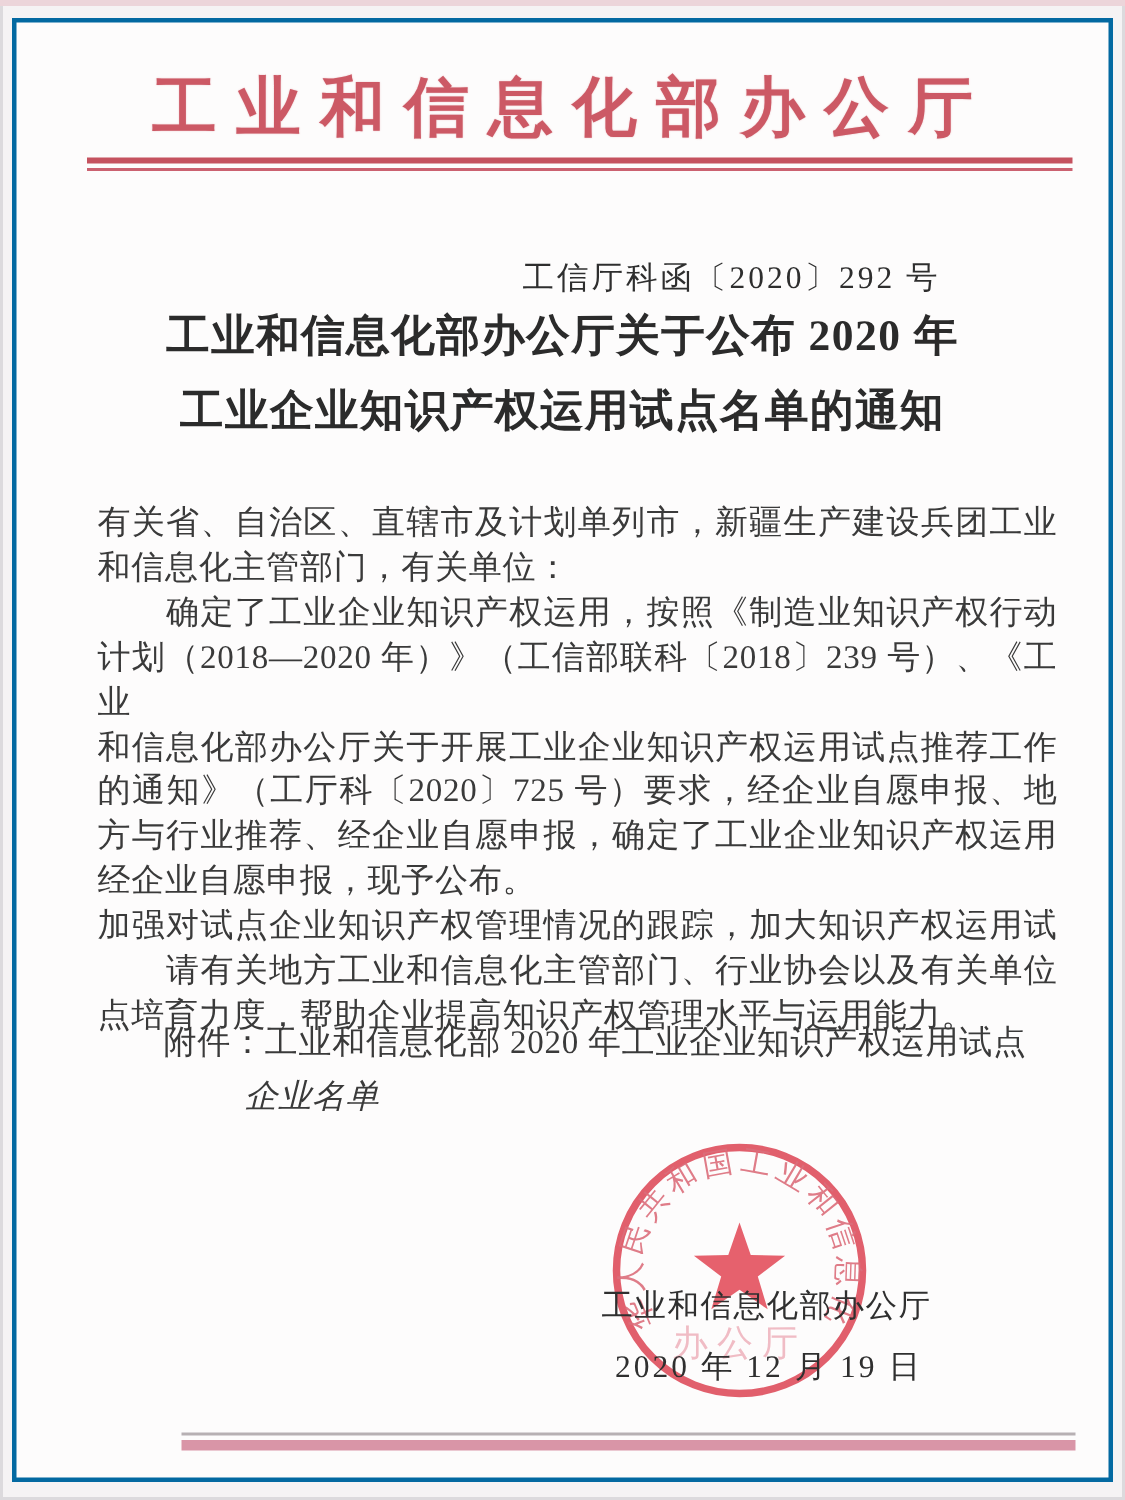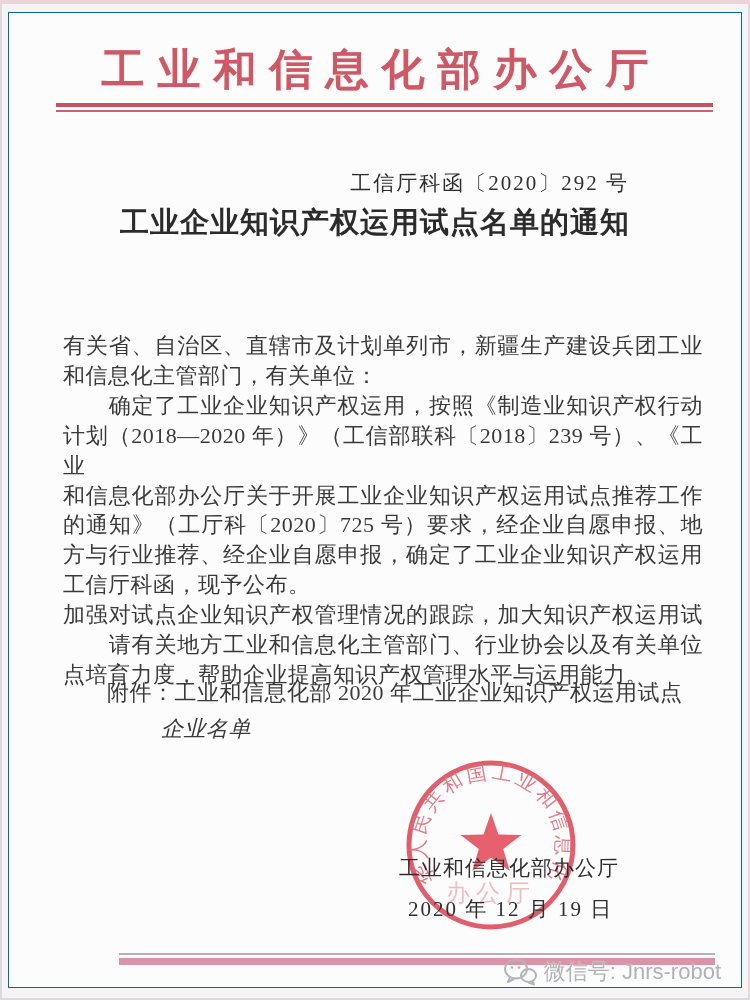--- a/index.html
+++ b/index.html
@@ -14,21 +14,21 @@
     background:#f5f3f4;overflow:hidden;
     box-shadow:inset 0 0 0 2px #dcdadd;
   }
   .canvas::before{
     content:"";position:absolute;left:0;top:0;right:0;height:4px;
     background:#ecd5da;
   }
   .page{
     position:absolute;left:8px;top:12px;width:734px;height:976px;
     background:#fdfcfc;
-    border:1px solid #0369a1;
+    border:3px solid #0369a1;
     box-sizing:border-box;
   }
   
   .letterhead{
     position:absolute;left:0;top:28px;width:100%;
     text-align:center;
     font-size:43px;font-weight:bold;
     letter-spacing:13px;padding-left:13px;box-sizing:border-box;
     color:#cc5965;
     text-shadow:0 0 1px rgba(204,89,101,.45);
@@ -93,32 +93,33 @@
     <div class="letterhead">工业和信息化部办公厅</div>
 
     <div class="rule">
       <div class="r1"></div>
       <div class="r2"></div>
     </div>
 
     <div class="doc-number">工信厅科函〔2020〕292 号</div>
 
     <div class="title">
+      <div>工业和信息化部办公厅关于公布 2020 年</div>
       <div>工业企业知识产权运用试点名单的通知</div>
     </div>
 
     <div class="doc-body">
       <div class="j">有关省、自治区、直辖市及计划单列市，新疆生产建设兵团工业</div>
       <div>和信息化主管部门，有关单位：</div>
       <div class="j">　　确定了工业企业知识产权运用，按照《制造业知识产权行动</div>
       <div class="j">计划（2018—2020 年）》（工信部联科〔2018〕239 号）、《工业</div>
       <div class="j">和信息化部办公厅关于开展工业企业知识产权运用试点推荐工作</div>
       <div class="j">的通知》（工厅科〔2020〕725 号）要求，经企业自愿申报、地</div>
       <div class="j">方与行业推荐、经企业自愿申报，确定了工业企业知识产权运用</div>
-      <div>工信厅科函，现予公布。</div>
+      <div>经企业自愿申报，现予公布。</div>
       <div class="j">加强对试点企业知识产权管理情况的跟踪，加大知识产权运用试</div>
       <div class="j">　　请有关地方工业和信息化主管部门、行业协会以及有关单位</div>
       <div>点培育力度，帮助企业提高知识产权管理水平与运用能力。</div>
     </div>
 
     <div class="attachment">
       <div class="a1">附件：工业和信息化部 2020 年工业企业知识产权运用试点</div>
       <div class="a2">企业名单</div>
     </div>
 
@@ -133,26 +134,15 @@
     </svg>
 
     <div class="signature">工业和信息化部办公厅</div>
     <div class="sign-date">2020 年 12 月 19 日</div>
 
     <div class="bottom-rule">
       <div class="g"></div>
       <div class="p"></div>
     </div>
 
-    <div class="watermark">
-      <svg width="34" height="28" viewBox="0 0 34 28">
-        <ellipse cx="13" cy="11" rx="11" ry="9.5" fill="none" stroke="#b5b4b8" stroke-width="2"></ellipse>
-        <path d="M 7 19.5 L 5 24 L 11 21" fill="none" stroke="#b5b4b8" stroke-width="2" stroke-linejoin="round"></path>
-        <circle cx="9" cy="9.5" r="1.3" fill="#b5b4b8"></circle>
-        <circle cx="16" cy="9.5" r="1.3" fill="#b5b4b8"></circle>
-        <ellipse cx="25.5" cy="17.5" rx="7.5" ry="6.5" fill="none" stroke="#b5b4b8" stroke-width="2"></ellipse>
-        <path d="M 29 23 L 31 26.5 L 25.5 24.5" fill="none" stroke="#b5b4b8" stroke-width="2" stroke-linejoin="round"></path>
-      </svg>
-      <span>微信号: Jnrs-robot</span>
-    </div>
 
   </div>
 </div>
 
 </body></html>

